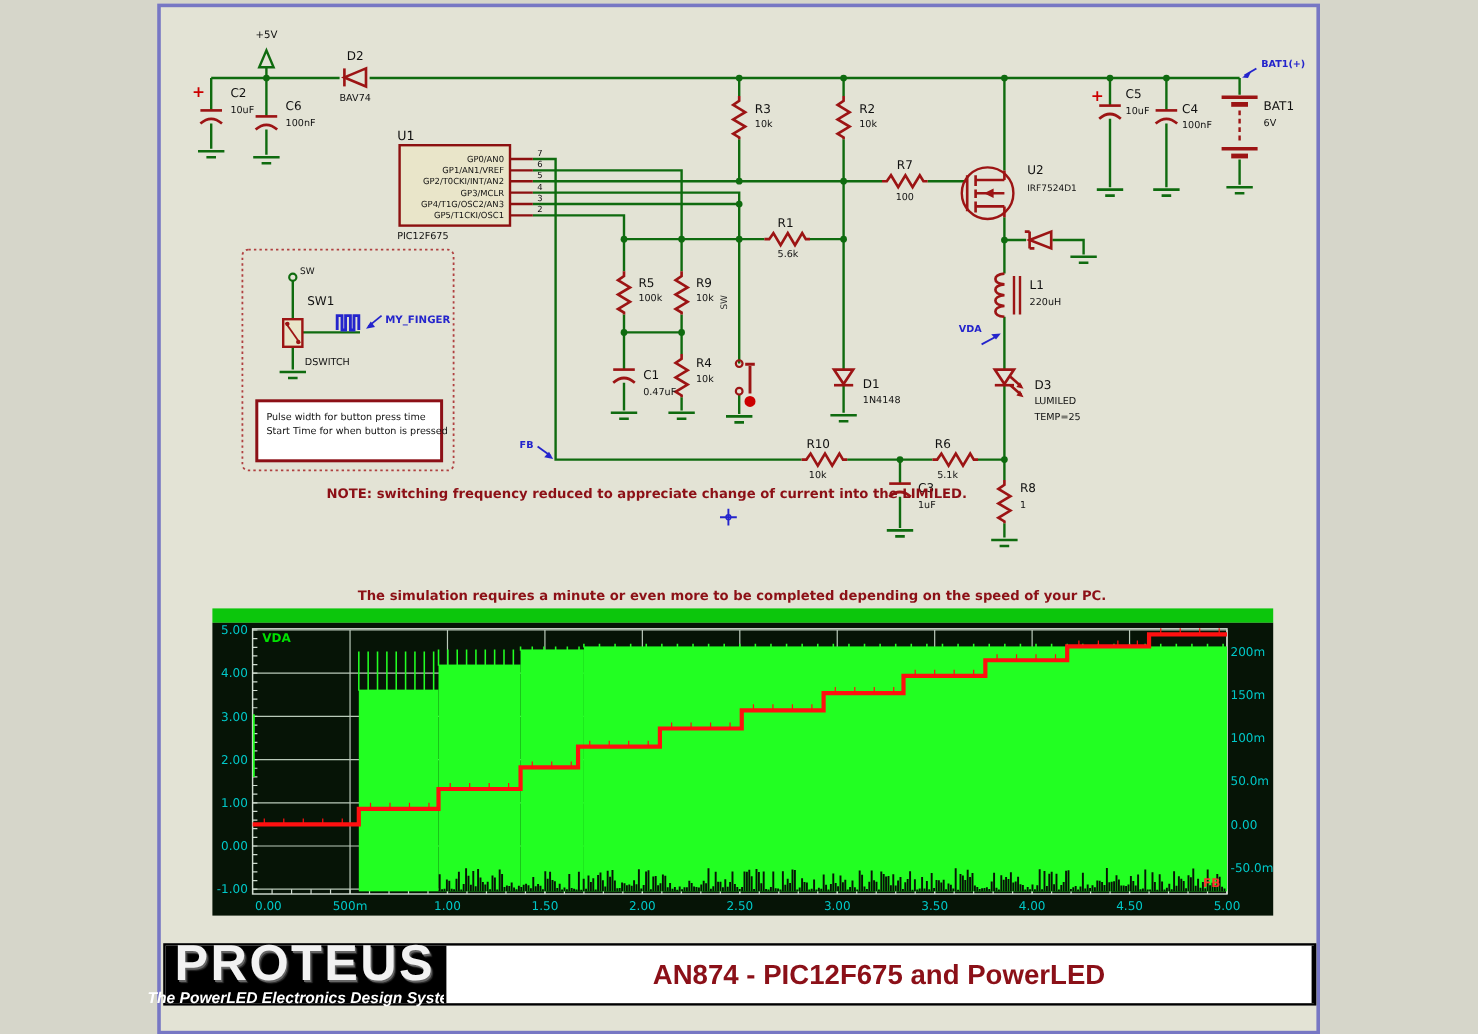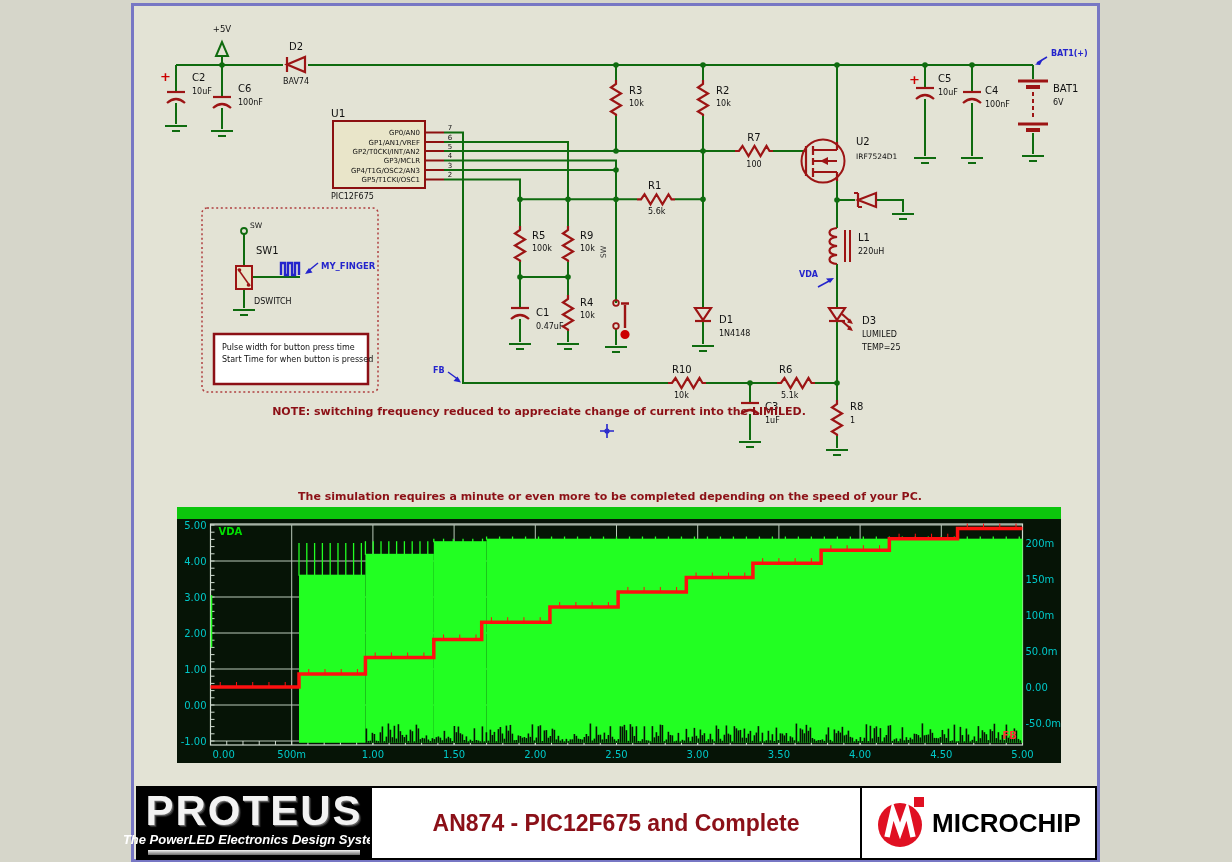--- a/index.html
+++ b/index.html
@@ -8,21 +8,21 @@
   .page{position:relative;width:1232px;height:862px;text-decoration:underline;}
   .sheet{position:absolute;left:131px;top:3px;width:969px;height:859px;
          box-sizing:border-box;background:#e3e3d5;border:3px solid #7777c4;}
   svg text{font-family:"DejaVu Sans", sans-serif;}
   .schem{position:absolute;left:0;top:0;width:1232px;height:505px;}
   
   .graph{position:absolute;left:177px;top:507px;width:884px;height:184px;}
   .graph-titlebar{height:12px;background:#0cc60c;}
   #plot{display:block;width:884px;height:244px;background:#061406;}
   
-  .footer{position:absolute;left:136px;top:786px;width:961px;height:74px;
+  .footer{position:absolute;left:136px;top:786px;width:961px;height:52px;
           box-sizing:border-box;border:2px solid #000;background:#fff;display:flex;}
   .f-proteus{width:232px;background:#000;color:#fff;display:flex;flex-direction:column;
              justify-content:center;align-items:center;padding:2px 4px;box-sizing:border-box;}
   .proteus-word{font-weight:bold;font-size:42px;line-height:40px;letter-spacing:2px;
                 color:#f2f2f2;text-shadow:1px 1px 0 #666,2px 2px 1px #333;font-stretch:condensed;}
   .proteus-tag{font-style:italic;font-weight:bold;font-size:13px;white-space:nowrap;margin-top:1px;}
   .proteus-bar{width:95%;height:5px;background:linear-gradient(#f4f4f4,#6a6a6a);margin-top:3px;}
   .f-title{flex:1;border-left:2px solid #000;border-right:2px solid #000;
            display:flex;align-items:center;justify-content:center;}
   .f-title span{color:#8b1018;font-weight:bold;font-size:23px;}
@@ -932,24 +932,16 @@
       </svg>
   </div>
 
   <div class="footer">
     <div class="f-proteus">
       <div class="proteus-word">PROTEUS</div>
       <div class="proteus-tag">The PowerLED Electronics Design System</div>
       <div class="proteus-bar"></div>
     </div>
     <div class="f-title">
-      <span>AN874 - PIC12F675 and Complete</span>
-    </div>
-    <div class="f-chip">
-      <svg width="52" height="56" viewBox="0 0 52 56">
-        <circle cx="24" cy="30" r="22" fill="#e01022"></circle>
-        <rect x="38" y="2" width="10" height="10" fill="#e01022"></rect>
-        <path d="M11,42 L17,16 L24,36 L31,16 L37,42" stroke="#ffffff" stroke-width="5.5" fill="none" stroke-linejoin="miter"></path>
-      </svg>
-      <span class="chip-word">MICROCHIP</span>
+      <span>AN874 - PIC12F675 and PowerLED</span>
     </div>
   </div>
 </div>
 
 </body></html>

